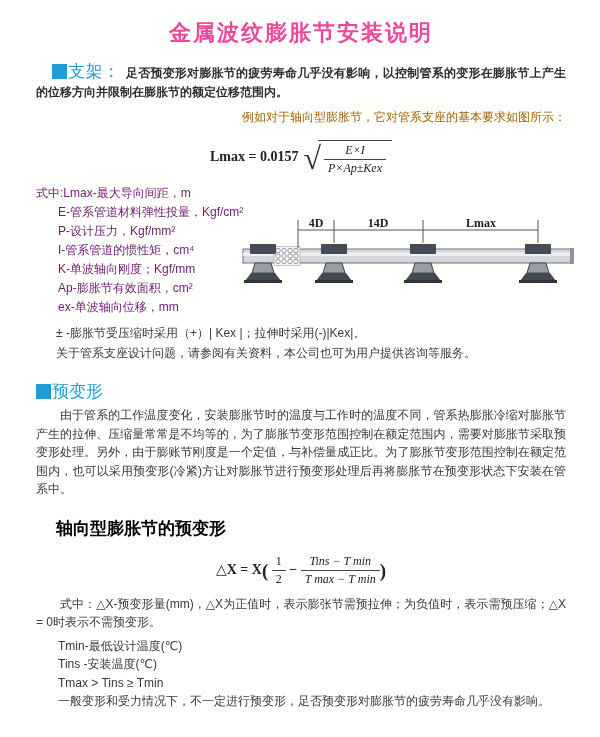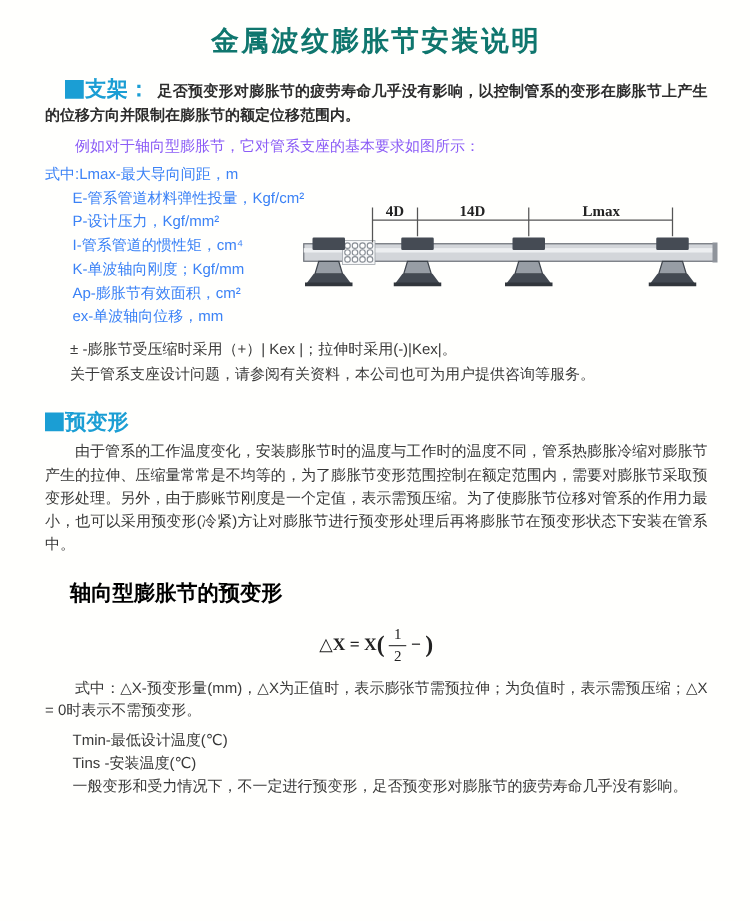--- a/index.html
+++ b/index.html
@@ -3,48 +3,48 @@
 <meta charset="utf-8">
 <style>
   html,body{margin:0;padding:0;}
   body{
     width:600px;height:737px;background:#fffffd;color:#3a3a3a;
     font-family:"Liberation Sans","DejaVu Sans",sans-serif;font-size:12px;
     overflow:hidden;
   }
   .page{padding:2px 34px 0 36px;}
   .doc-title{
-    text-align:center;font-size:22px;font-weight:bold;color:#0f766e;
+    text-align:center;font-size:22px;font-weight:bold;color:#ec4899;
     margin:16px 0 14px;letter-spacing:2px;
   }
   .sq{
     display:inline-block;width:15px;height:15px;background:#1b9ed4;
     vertical-align:-2px;margin-right:1px;
   }
-  .blue-label{color:#1b9ed4;font-size:17px;font-weight:bold;margin-right:6px;}
+  .blue-label{color:#1b9ed4;font-size:17px;font-weight:normal;margin-right:6px;}
   .intro-par{margin:0;line-height:19px;text-align:justify;text-indent:16px;}
   .intro-bold{font-weight:bold;color:#2d2d2d;}
-  .example-par{margin:7px 0 0;text-indent:24px;color:#8b5cf6;}
+  .example-par{margin:7px 0 0;text-indent:24px;color:#a16207;text-align:right;}
 
   .formula{
     text-align:center;font-family:"Liberation Serif","DejaVu Serif",serif;
     font-size:14px;color:#222;margin:14px 0 8px;
   }
   .f-bold{font-weight:bold;}
   .f-it{font-style:italic;}
   .frac{display:inline-block;vertical-align:middle;text-align:center;font-size:12px;line-height:1.25;}
   .frac .num{display:block;border-bottom:1px solid #444;padding:0 4px 1px;}
   .frac .den{display:block;padding:1px 4px 0;}
   .sqrt{display:inline-block;white-space:nowrap;margin-left:5px;}
   .sqrt .sign{display:inline-block;font-size:32px;line-height:0.9;vertical-align:middle;margin-right:-3px;color:#333;}
   .sqrt .rad{display:inline-block;vertical-align:middle;border-top:1.5px solid #444;padding:2px 6px 0;}
   .paren{font-size:19px;vertical-align:middle;font-weight:bold;}
 
   .defzone{position:relative;margin-top:4px;min-height:138px;}
-  .defs{list-style:none;margin:0;padding:0;line-height:19px;color:#3b82f6;}
+  .defs{list-style:none;margin:0;padding:0;line-height:19px;color:#701a75;}
   .defs li{padding-left:22px;}
   .defs li:first-child{padding-left:0;}
   .diagram{position:absolute;left:205px;top:32px;width:352px;height:92px;}
   .diagram text{font-family:"Liberation Serif","DejaVu Serif",serif;font-weight:bold;font-size:12px;fill:#222;}
 
   .pm-line{margin:2px 0 0;padding-left:20px;line-height:19px;}
   .note-line{margin:1px 0 0;padding-left:20px;line-height:19px;}
 
   .sec-head{margin:17px 0 3px;}
   .body-par{margin:2px 0 0;text-indent:24px;text-align:justify;line-height:18.5px;color:#383838;}
@@ -60,20 +60,23 @@
 
 <div class="page">
 
   <h1 class="doc-title">金属波纹膨胀节安装说明</h1>
 
   <p class="intro-par">
     <span class="sq"></span><span class="blue-label">支架：</span><span class="intro-bold">足否预变形对膨胀节的疲劳寿命几乎没有影响，以控制管系的变形在膨胀节上产生的位移方向并限制在膨胀节的额定位移范围内。</span>
   </p>
   <p class="example-par">例如对于轴向型膨胀节，它对管系支座的基本要求如图所示：</p>
 
+  <div class="formula">
+    <span class="f-bold">Lmax = 0.0157</span><span class="sqrt"><span class="sign">√</span><span class="rad"><span class="frac f-it"><span class="num">E×I</span><span class="den">P×Ap±Kex</span></span></span></span>
+  </div>
 
   <div class="defzone">
     <ul class="defs">
       <li>式中:Lmax-最大导向间距，m</li>
       <li>E-管系管道材料弹性投量，Kgf/cm²</li>
       <li>P-设计压力，Kgf/mm²</li>
       <li>I-管系管道的惯性矩，cm⁴</li>
       <li>K-单波轴向刚度；Kgf/mm</li>
       <li>Ap-膨胀节有效面积，cm²</li>
       <li>ex-单波轴向位移，mm</li>
@@ -140,32 +143,33 @@
       <text x="240" y="11" text-anchor="middle">Lmax</text>
     </svg>
   </div>
 
   <p class="pm-line">± -膨胀节受压缩时采用（+）| Kex |；拉伸时采用(-)|Kex|。</p>
   <p class="note-line">关于管系支座设计问题，请参阅有关资料，本公司也可为用户提供咨询等服务。</p>
 
   <div class="sec-head">
     <span class="sq"></span><span class="blue-label">预变形</span>
   </div>
-  <p class="body-par">由于管系的工作温度变化，安装膨胀节时的温度与工作时的温度不同，管系热膨胀冷缩对膨胀节产生的拉伸、压缩量常常是不均等的，为了膨胀节变形范围控制在额定范围内，需要对膨胀节采取预变形处理。另外，由于膨账节刚度是一个定值，表示需预压缩。为了使膨胀节位移对管系的作用力最小，也可以采用预变形(冷紧)方让对膨胀节进行预变形处理后再将膨胀节在预变形状态下安装在管系中。</p>
+  <p class="body-par">由于管系的工作温度变化，安装膨胀节时的温度与工作时的温度不同，管系热膨胀冷缩对膨胀节产生的拉伸、压缩量常常是不均等的，为了膨胀节变形范围控制在额定范围内，需要对膨胀节采取预变形处理。另外，由于膨账节刚度是一个定值，与补偿量成正比。为了膨胀节变形范围控制在额定范围内，也可以采用预变形(冷紧)方让对膨胀节进行预变形处理后再将膨胀节在预变形状态下安装在管系中。</p>
 
   <h2 class="subhead">轴向型膨胀节的预变形</h2>
 
   <div class="formula">
     <span class="f-bold">△X = X</span><span class="paren">(</span>
     <span class="frac"><span class="num">1</span><span class="den">2</span></span>
     <span class="f-bold">−</span>
-    <span class="paren">)</span>
+    <span class="frac f-it"><span class="num">Tins − T min</span><span class="den">T max − T min</span></span><span class="paren">)</span>
   </div>
 
   <p class="expl-par">式中：△X-预变形量(mm)，△X为正值时，表示膨张节需预拉伸；为负值时，表示需预压缩；△X = 0时表示不需预变形。</p>
 
   <ul class="axial-lines">
     <li>Tmin-最低设计温度(℃)</li>
     <li>Tins -安装温度(℃)</li>
+    <li>Tmax &gt; Tins ≥ Tmin</li>
     <li>一般变形和受力情况下，不一定进行预变形，足否预变形对膨胀节的疲劳寿命几乎没有影响。</li>
   </ul>
 
 </div>
 
 </body></html>

